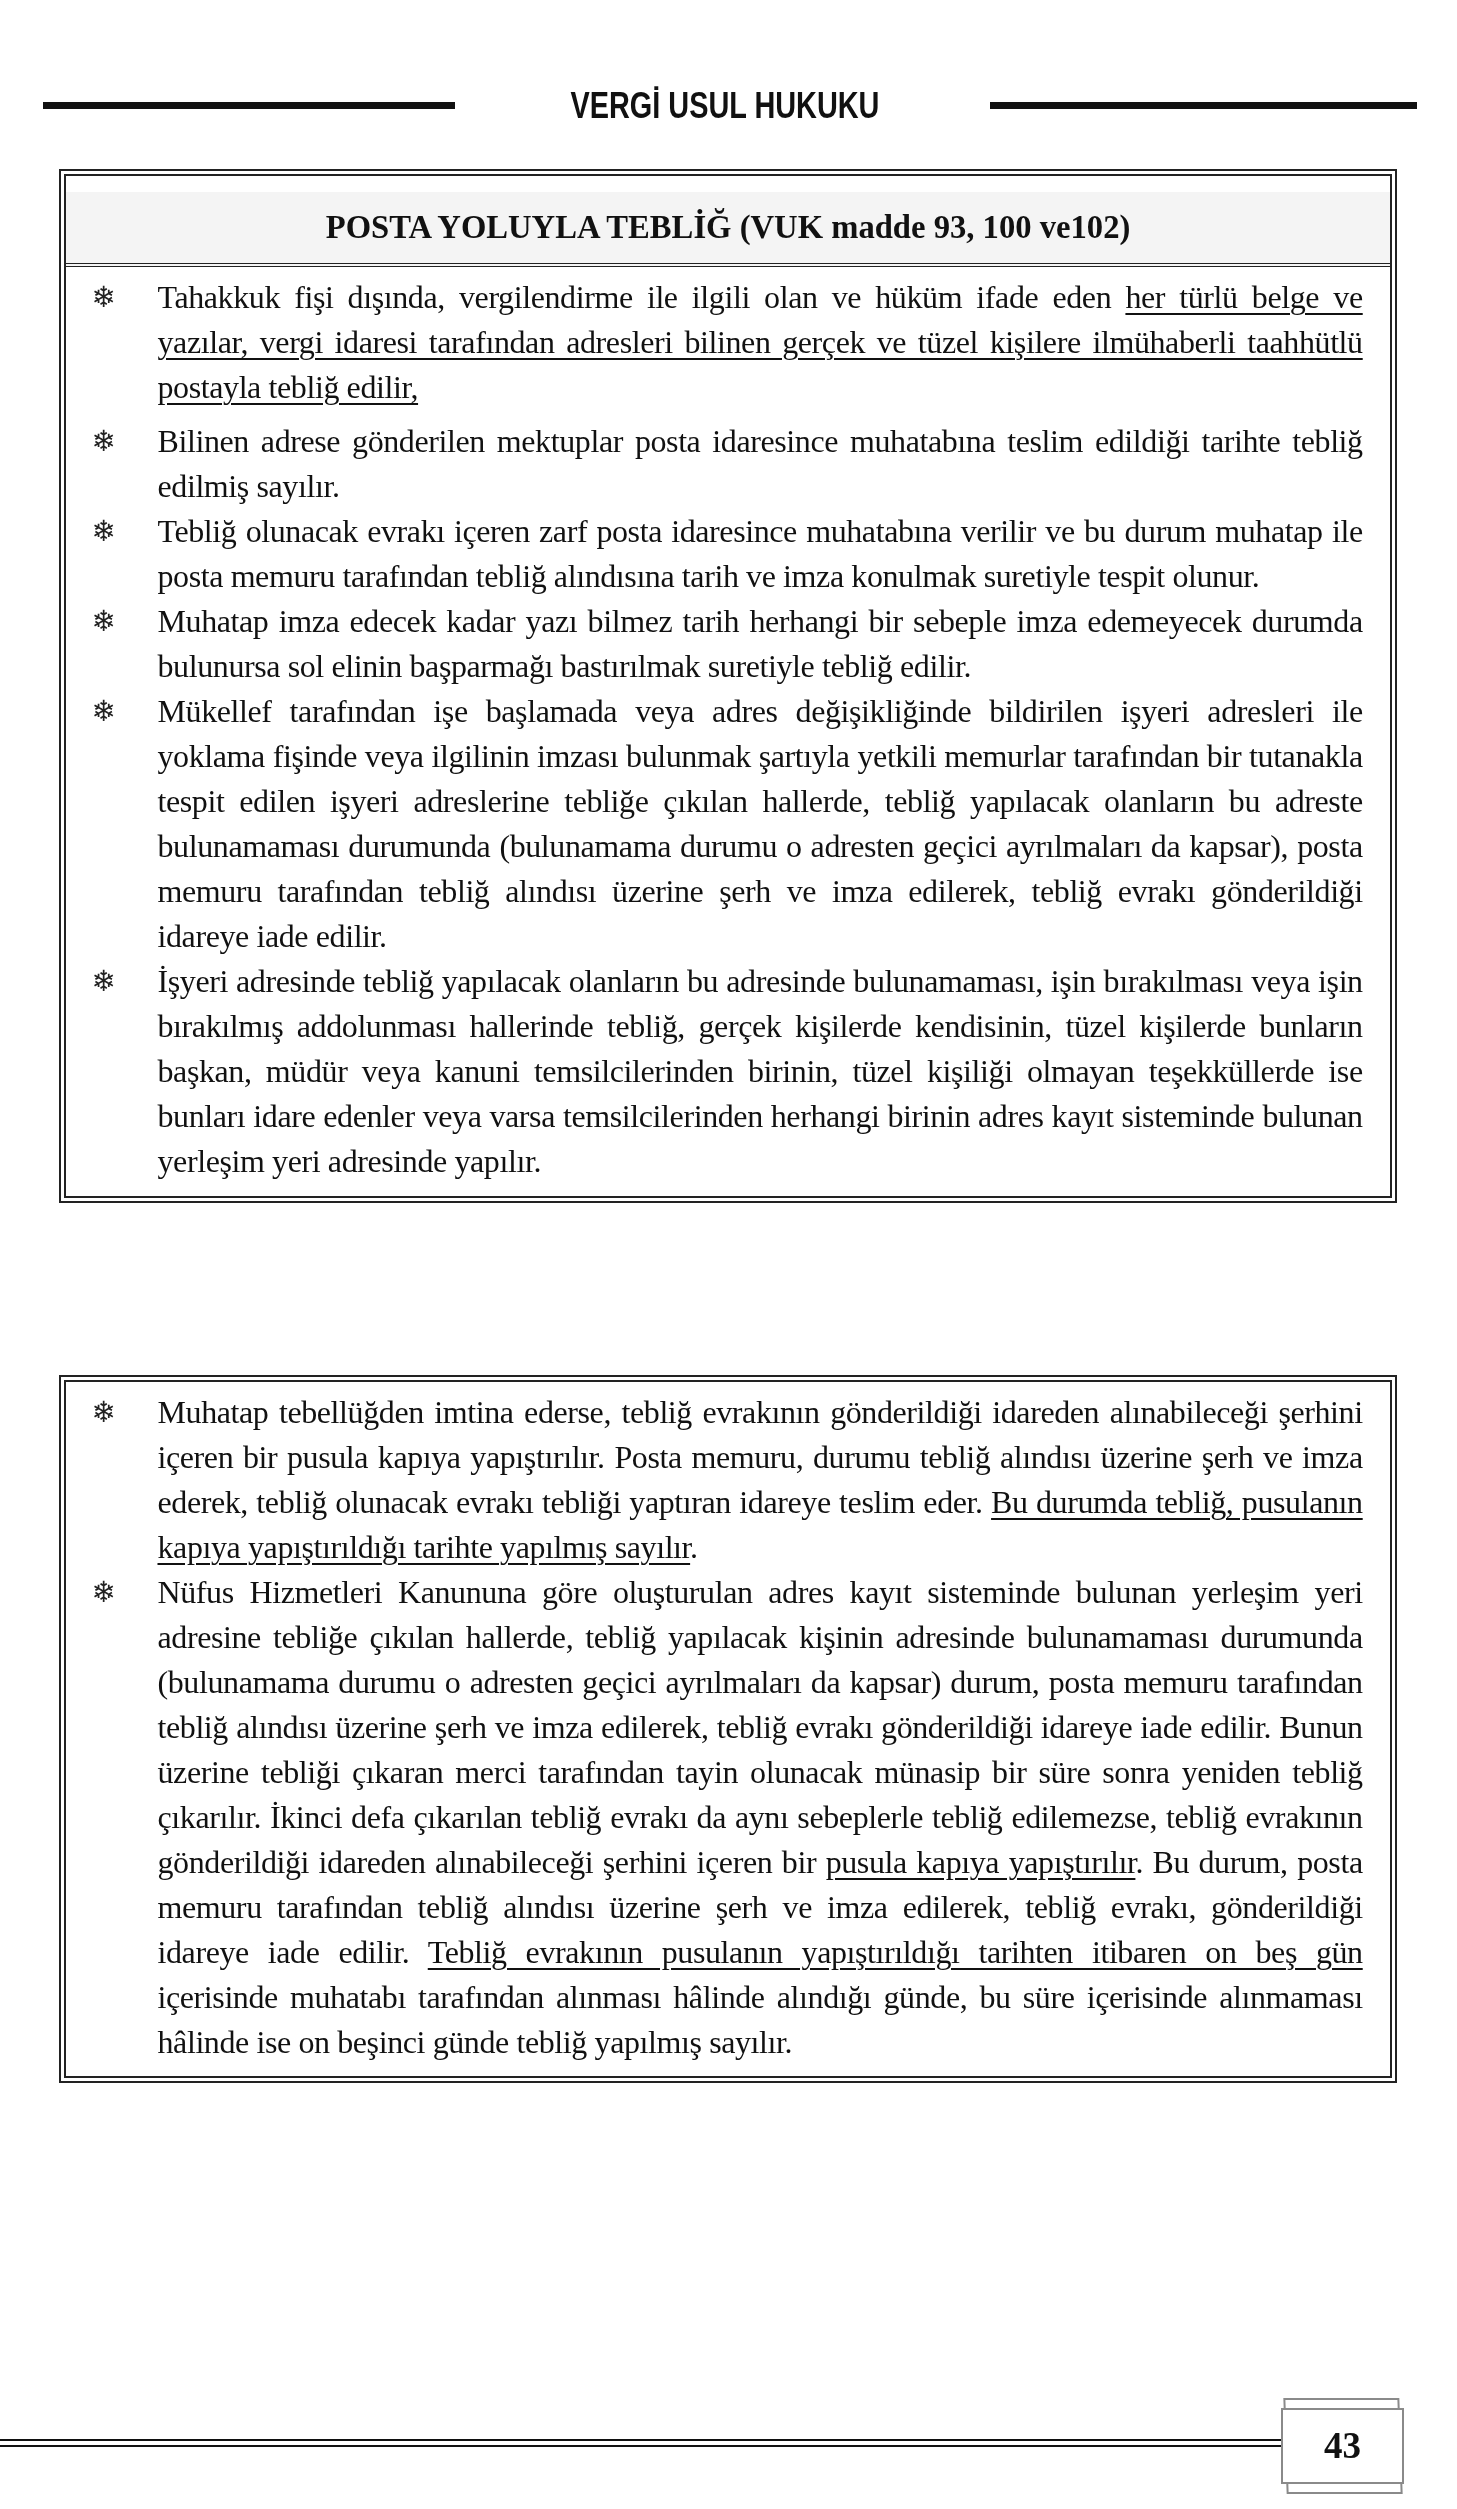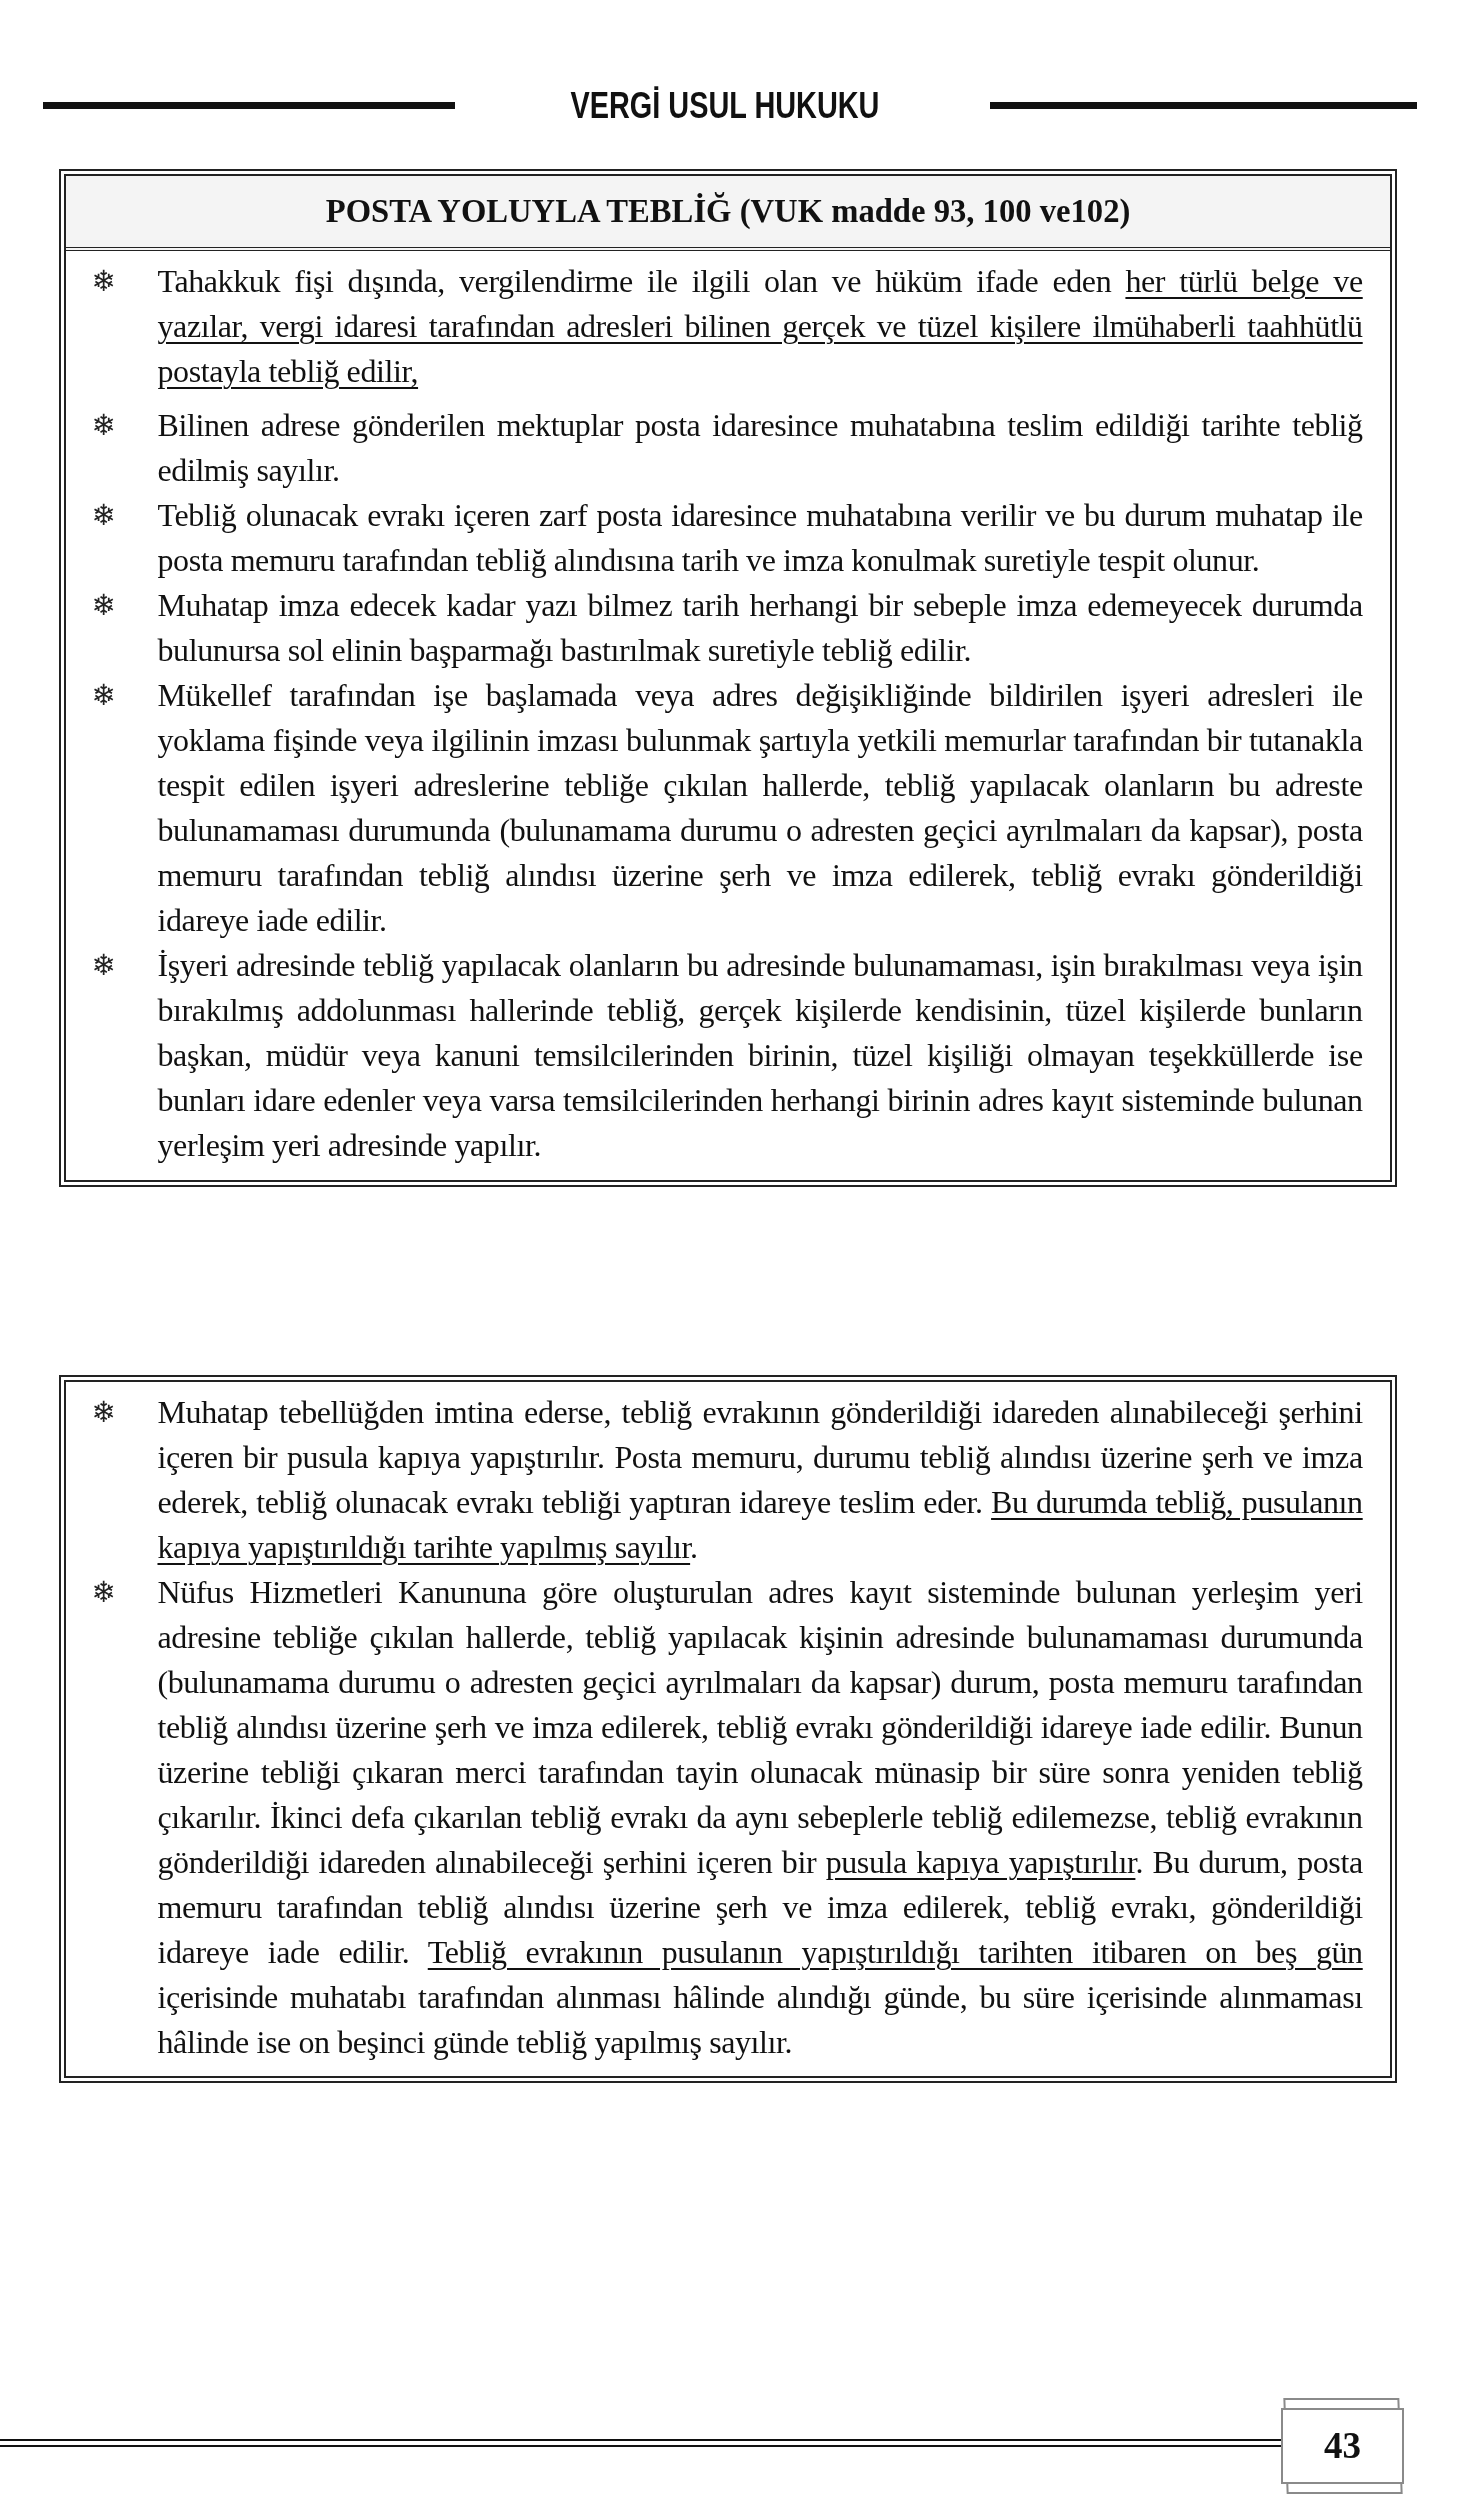--- a/index.html
+++ b/index.html
@@ -23,21 +23,21 @@
       line-height: 59px;
     }
     .panel {
       position: absolute; left: 59px; width: 1338px;
       border: 2px solid #222; padding: 2.9px; box-sizing: border-box;
     }
     .panel-inner { border: 2px solid #222; }
     .panel-head {
       background: #f4f4f4; text-align: center; font-weight: bold;
       font-size: 34px; border-bottom: 4.9px double #222;
-      display: flex; align-items: center; justify-content: center;
+      display: flex; align-items: center; justify-content: center; margin-top: 16px;
     }
     .panel-head span { display: inline-block; transform: scaleX(0.96); }
     .panel-body { padding: 7.8px 27.4px 11.8px 21.6px; }
     .item { display: flex; align-items: flex-start; }
     .item .bullet {
       width: 51px; flex: 0 0 51px; font-size: 29px; line-height: 44px;
       font-family: "DejaVu Sans", sans-serif; color: #222; text-align: left;
       padding-left: 3.9px; box-sizing: border-box;
     }
     .item .text {

